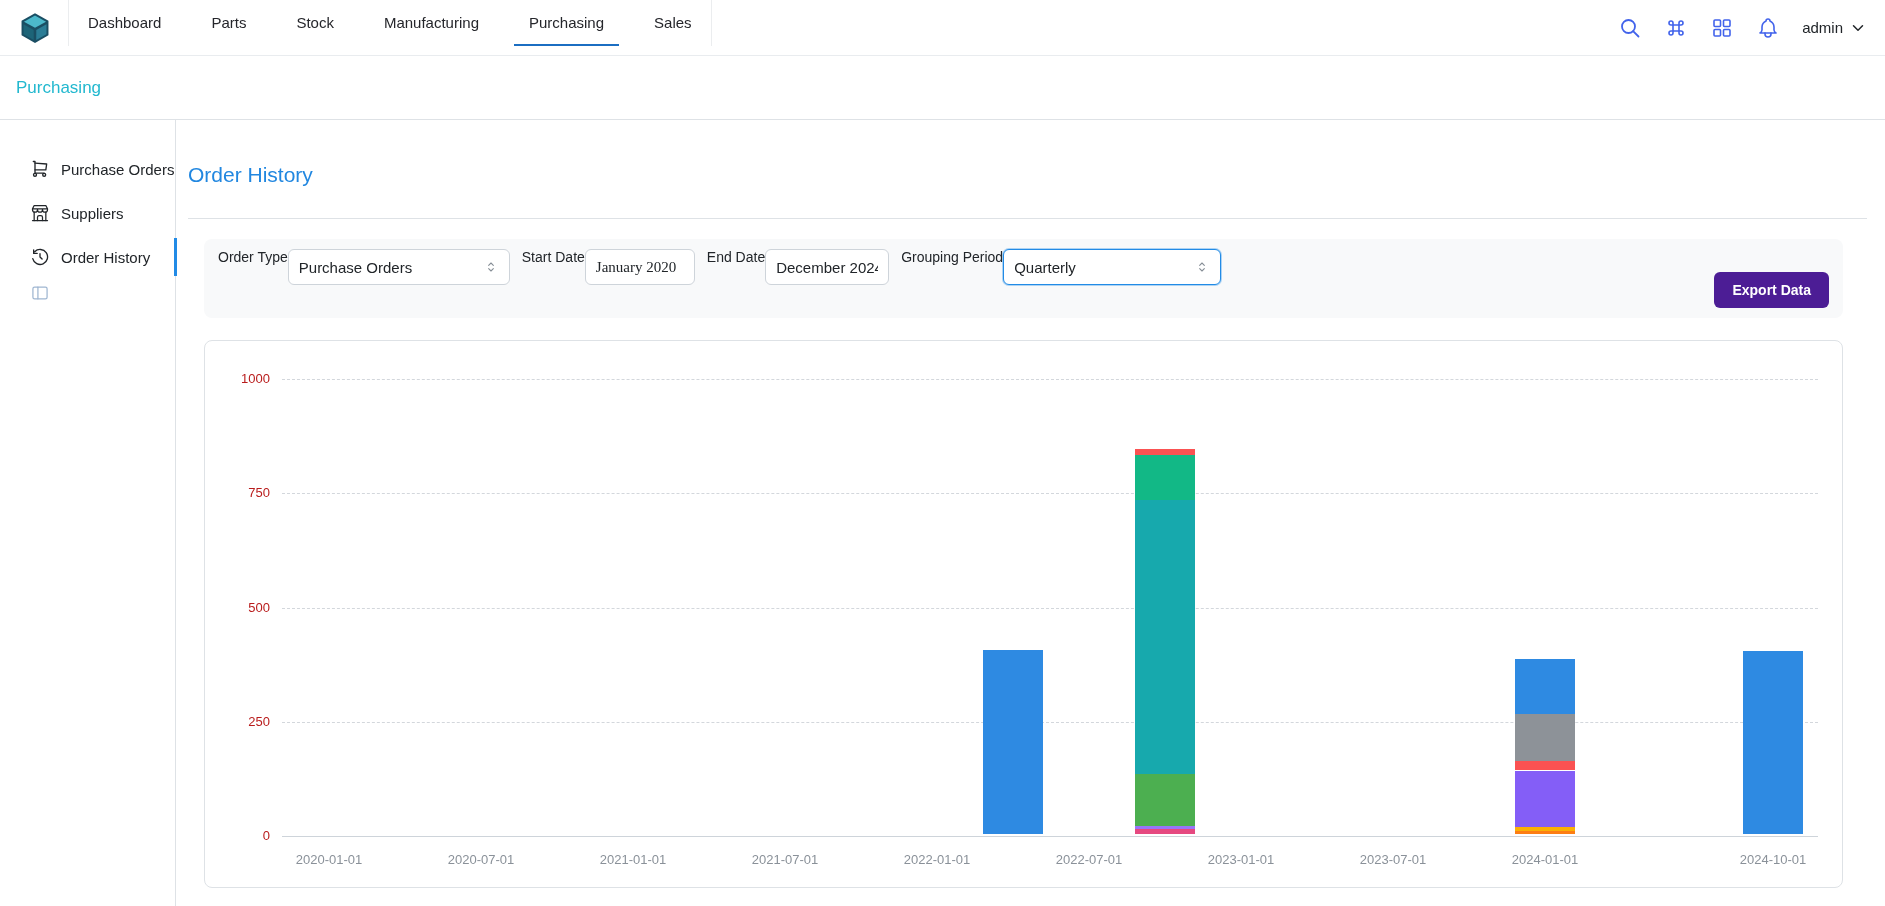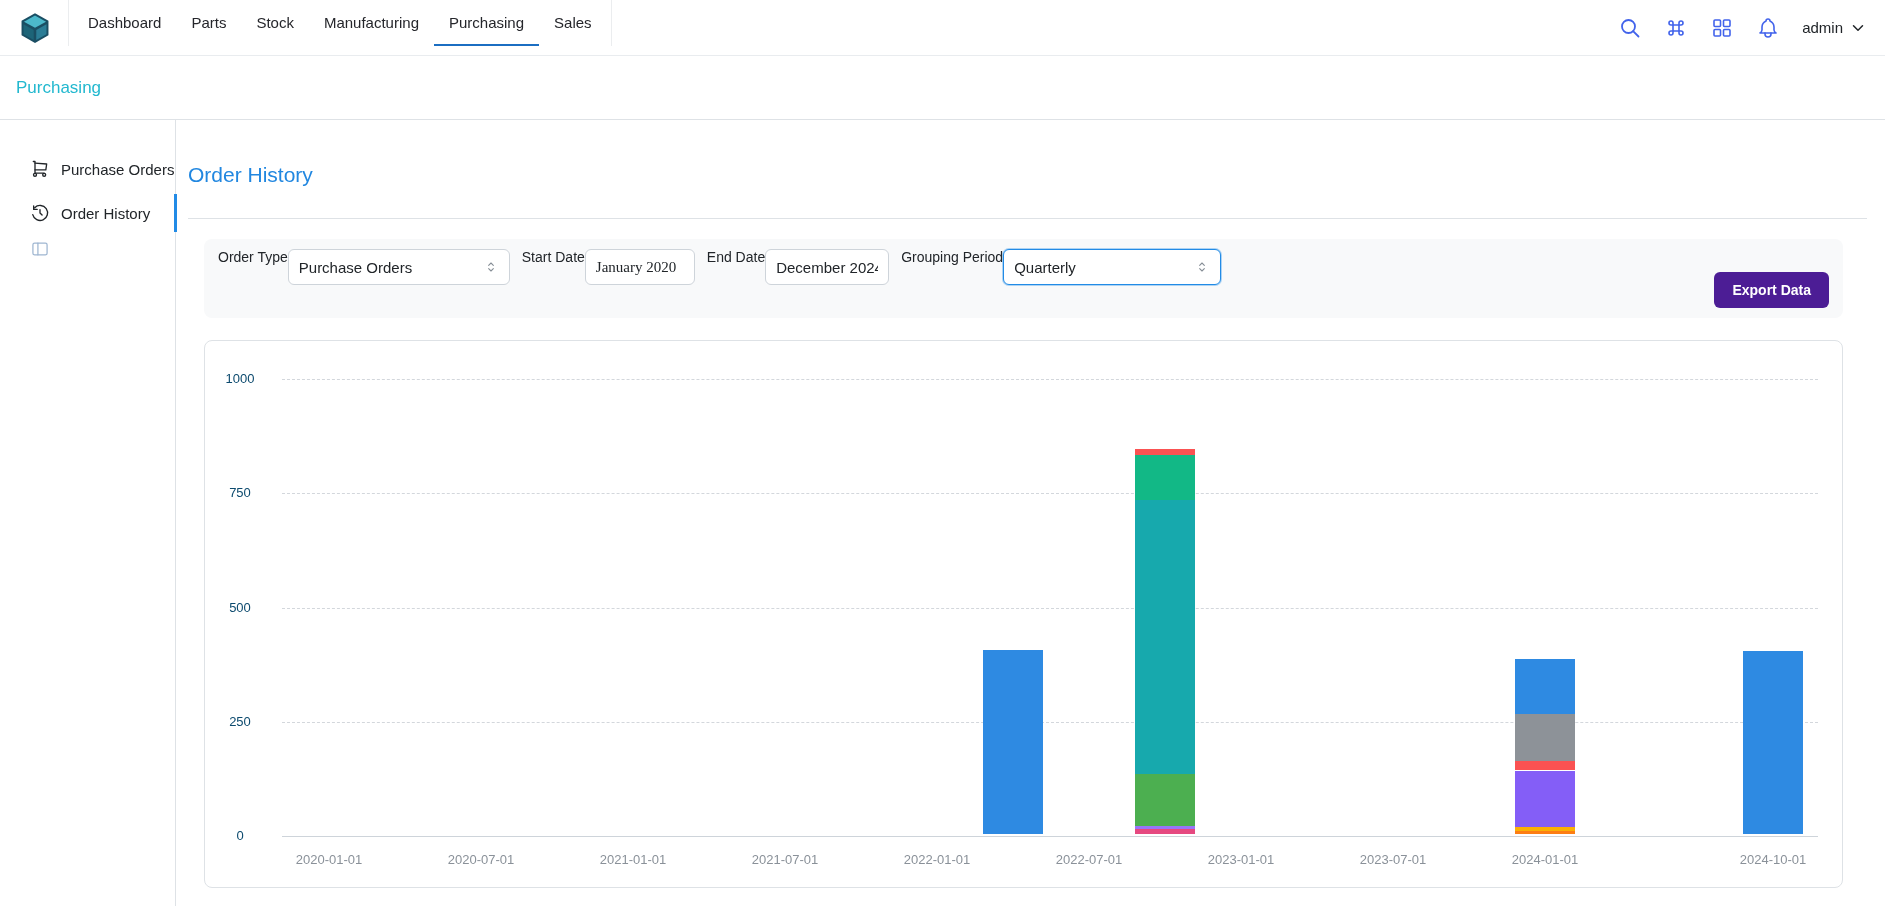--- a/index.html
+++ b/index.html
@@ -6,21 +6,21 @@
   html,body { width:1885px; height:906px; }
   body {
     background:#fff;
     font-family:"Liberation Sans", sans-serif;
     color:#212529;
     overflow:hidden;
   }
   
   .navbar { height:56px; display:flex; align-items:center; padding:0 18px; border-bottom:1px solid #e9ecef; background:#fff; }
   .logo { width:34px; height:34px; margin-right:16px; display:flex; cursor:pointer; }
-  .nav-tabs { display:flex; align-self:flex-start; height:46px; border-left:1px solid #ebedef; border-right:1px solid #ebedef; padding:0 4px; }
+  .nav-tabs { display:flex; align-self:flex-start; height:46px; border-left:1px solid #ebedef; border-right:1px solid #ebedef; padding:0 4px;gap:20px; }
   .nav-tab { display:flex; align-items:center; padding:0 15px; font-size:15px; color:#25262b; cursor:pointer; border-bottom:2px solid transparent; white-space:nowrap; }
   .nav-tab.active { border-bottom-color:#1b6ec2; }
   .nav-spacer { flex:1; }
   .nav-right { display:flex; align-items:center; gap:22px; }
   .nav-icon { width:24px; height:24px; color:#4263eb; display:flex; align-items:center; justify-content:center; cursor:pointer; }
   .user { display:flex; align-items:center; gap:6px; cursor:pointer; }
   .user-name { font-size:15px; color:#212529; }
   .chev { width:18px; height:18px; color:#212529; display:flex; }
   
   .breadcrumbs { height:64px; display:flex; align-items:center; padding:0 16px; border-bottom:1px solid #dee2e6; }
@@ -48,21 +48,21 @@
   .w-ordertype { width:222px; }
   .w-start { width:110px;font-family:Liberation Serif, serif; }
   .w-end { width:124px; }
   .w-group { width:218px; }
   .export-btn { margin-left:auto; align-self:flex-end; height:36px; padding:0 18px; background:#4c1d95; color:#fff; border:none; border-radius:6px; font-size:14px; font-weight:700; font-family:inherit; cursor:pointer; }
   
   .chart-card { margin-top:22px; border:1px solid #dee2e6; border-radius:8px; height:548px; position:relative; background:#fff; }
   .plot { position:absolute; inset:0; overflow:hidden; }
   .gridline { position:absolute; height:0; border-top:1px dashed #d3d7dc; }
   .gridline.zero { border-top:1px solid #ced4da; }
-  .ytick { position:absolute; left:5px; width:60px; text-align:center; font-size:13px; color:#0c4a6e; }
+  .ytick { position:absolute; left:5px; width:60px; text-align:right; font-size:13px; color:#b91c1c; }
   .xtick { position:absolute; width:110px; text-align:center; font-size:13px; color:#8a9199; }
   .bar-seg { position:absolute; }
 </style>
 </head>
 <body>
 
 <div class="page">
 
   <header class="navbar">
     <div class="logo">
@@ -130,20 +130,31 @@
           <div class="side-item">
             <span class="icon">
               <svg viewBox="0 0 24 24" fill="none" stroke="currentColor" stroke-width="1.6" stroke-linecap="round" stroke-linejoin="round" width="100%" height="100%">
                 <circle cx="6" cy="19" r="1.8"></circle>
                 <circle cx="17" cy="19" r="1.8"></circle>
                 <path d="M17 17H6V3H4"></path>
                 <path d="M6 5l14 1-1 7H6"></path>
               </svg>
             </span>
             <span>Purchase Orders</span>
+          </div>
+          <div class="side-item">
+            <span class="icon">
+              <svg viewBox="0 0 24 24" fill="none" stroke="currentColor" stroke-width="1.5" stroke-linecap="round" stroke-linejoin="round" width="100%" height="100%">
+                <path d="M3 21h18"></path>
+                <path d="M3 7v1a3 3 0 0 0 6 0V7m0 1a3 3 0 0 0 6 0V7m0 1a3 3 0 0 0 6 0V7H3l2-4h14l2 4"></path>
+                <path d="M5 21V10.8M19 21V10.8"></path>
+                <path d="M9 21v-4a2 2 0 0 1 2-2h2a2 2 0 0 1 2 2v4"></path>
+              </svg>
+            </span>
+            <span>Suppliers</span>
           </div>
           <div class="side-item active">
             <span class="icon">
               <svg viewBox="0 0 24 24" fill="none" stroke="currentColor" stroke-width="1.6" stroke-linecap="round" stroke-linejoin="round" width="100%" height="100%">
                 <path d="M12 8v4l2.5 2.5"></path>
                 <path d="M5.63 5.63A9 9 0 1 1 3.3 14"></path>
                 <path d="M4.4 3.5v4.2h4.2"></path>
               </svg>
             </span>
             <span>Order History</span>

